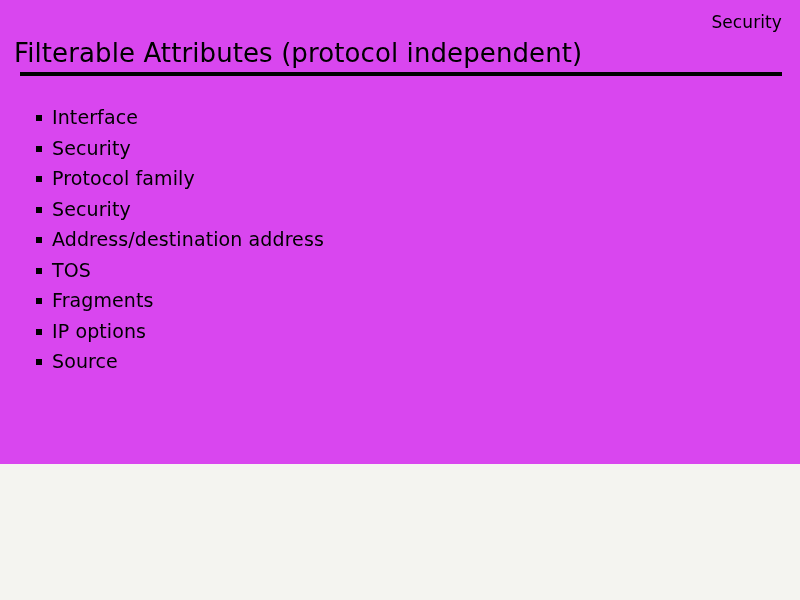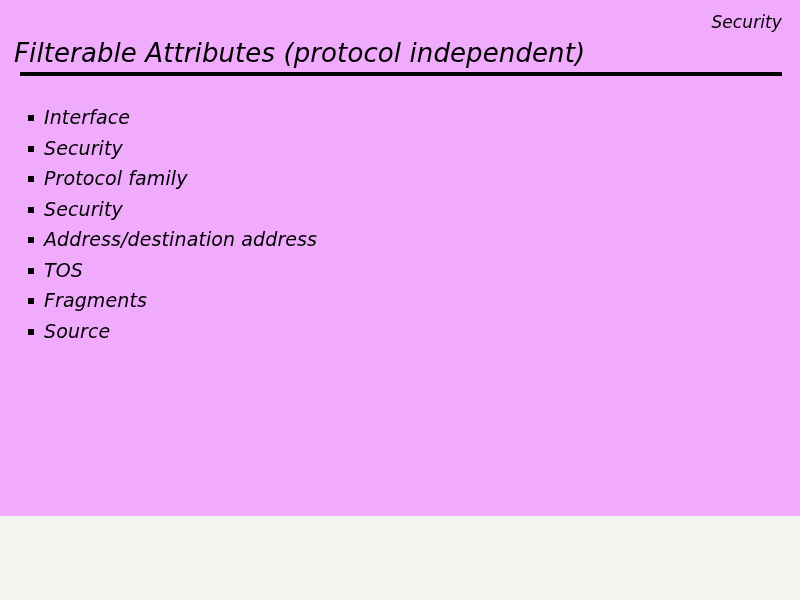--- a/index.html
+++ b/index.html
@@ -9,24 +9,23 @@
   body {
     width: 800px;
     height: 600px;
     background: #f4f4f0;
     font-family: "DejaVu Sans", sans-serif;
     overflow: hidden;
   }
   .slide {
     position: relative;
     width: 800px;
-    height: 516px;
-    background: #f0abfc;
+    height: 464px;
+    background: #d946ef;
     box-sizing: border-box;
-    font-style: italic;
   }
   .header-label {
     position: absolute;
     top: 12px;
     right: 18px;
     font-size: 17px;
     color: #000;
     font-family: "DejaVu Sans", sans-serif;
     letter-spacing: 0.1px;
   }
@@ -45,21 +44,21 @@
     position: absolute;
     top: 72px;
     left: 20px;
     width: 762px;
     height: 4px;
     background: #000;
   }
   .bullets {
     position: absolute;
     top: 104px;
-    left: 28px;
+    left: 36px;
     width: 700px;
   }
   .bullet-row {
     display: flex;
     align-items: flex-start;
     height: 30.5px;
   }
   .bullet-mark {
     width: 16px;
     flex: 0 0 16px;
@@ -126,20 +125,24 @@
     <div class="bullet-row">
       <div class="bullet-mark"><span></span></div>
       <div class="bullet-text">TOS</div>
     </div>
 
     <div class="bullet-row">
       <div class="bullet-mark"><span></span></div>
       <div class="bullet-text">Fragments</div>
     </div>
 
+    <div class="bullet-row">
+      <div class="bullet-mark"><span></span></div>
+      <div class="bullet-text">IP options</div>
+    </div>
 
 
     <div class="bullet-row">
       <div class="bullet-mark"><span></span></div>
       <div class="bullet-text">Source</div>
     </div>
 
   </div>
 
 </div>

